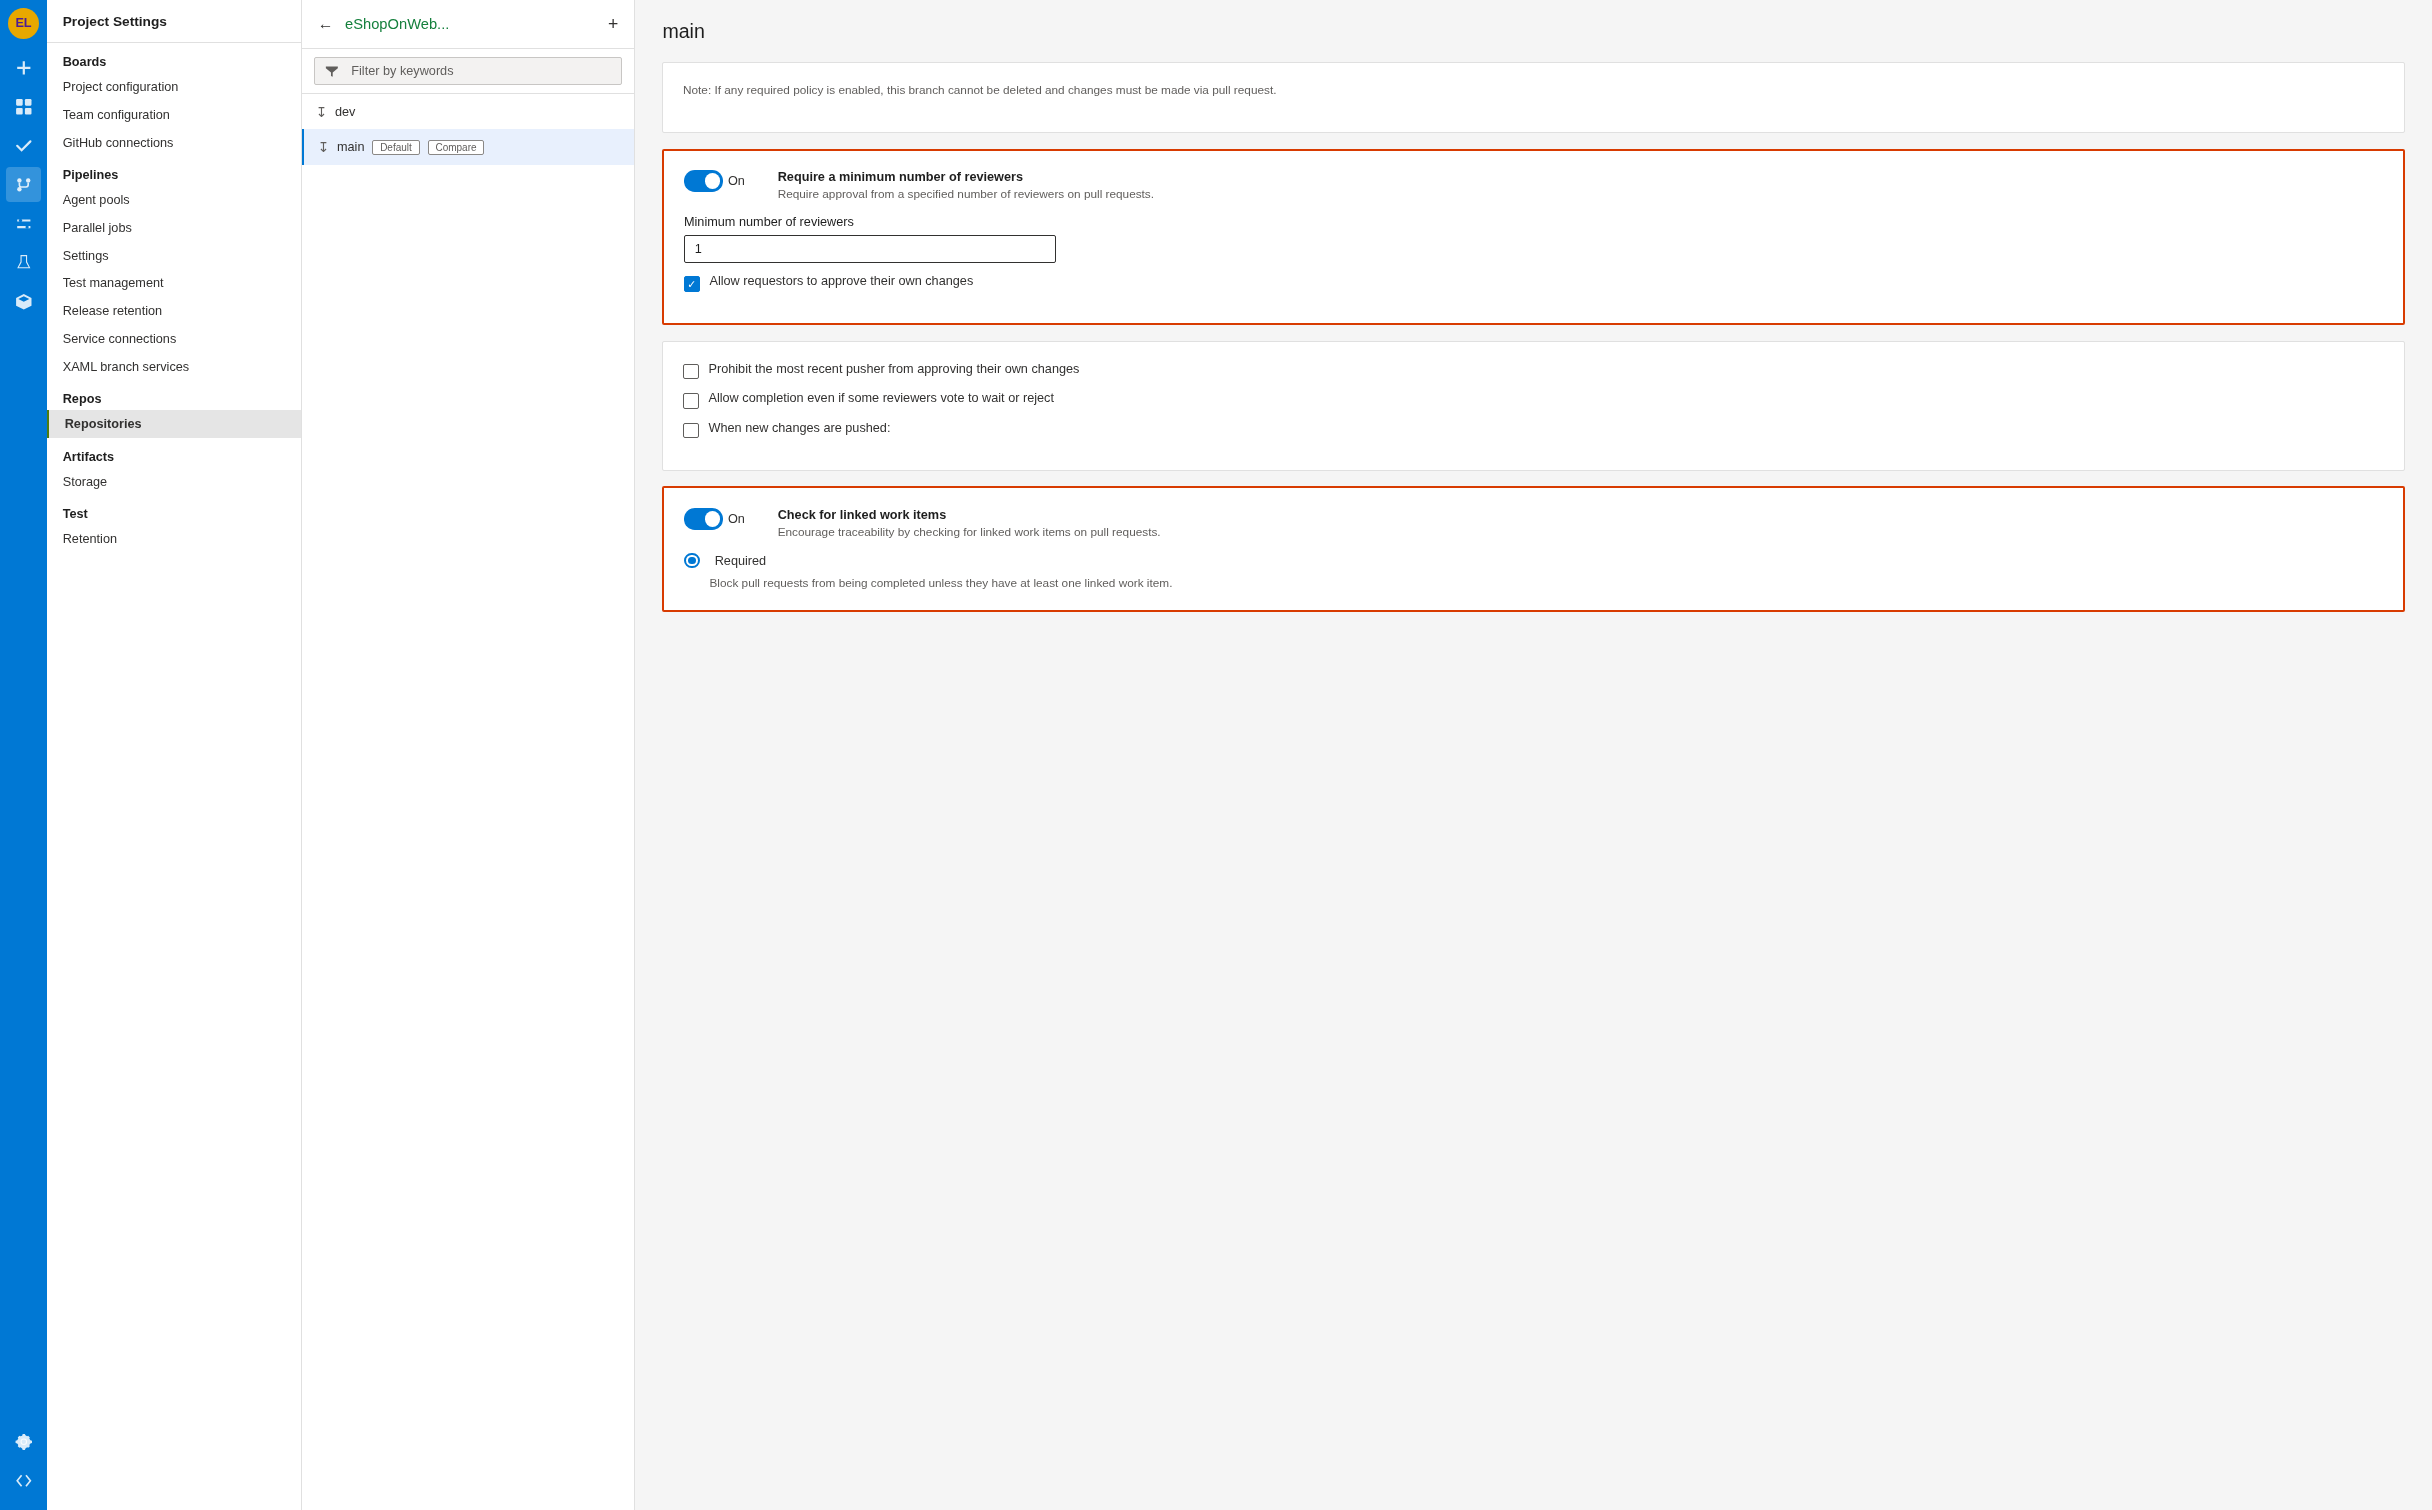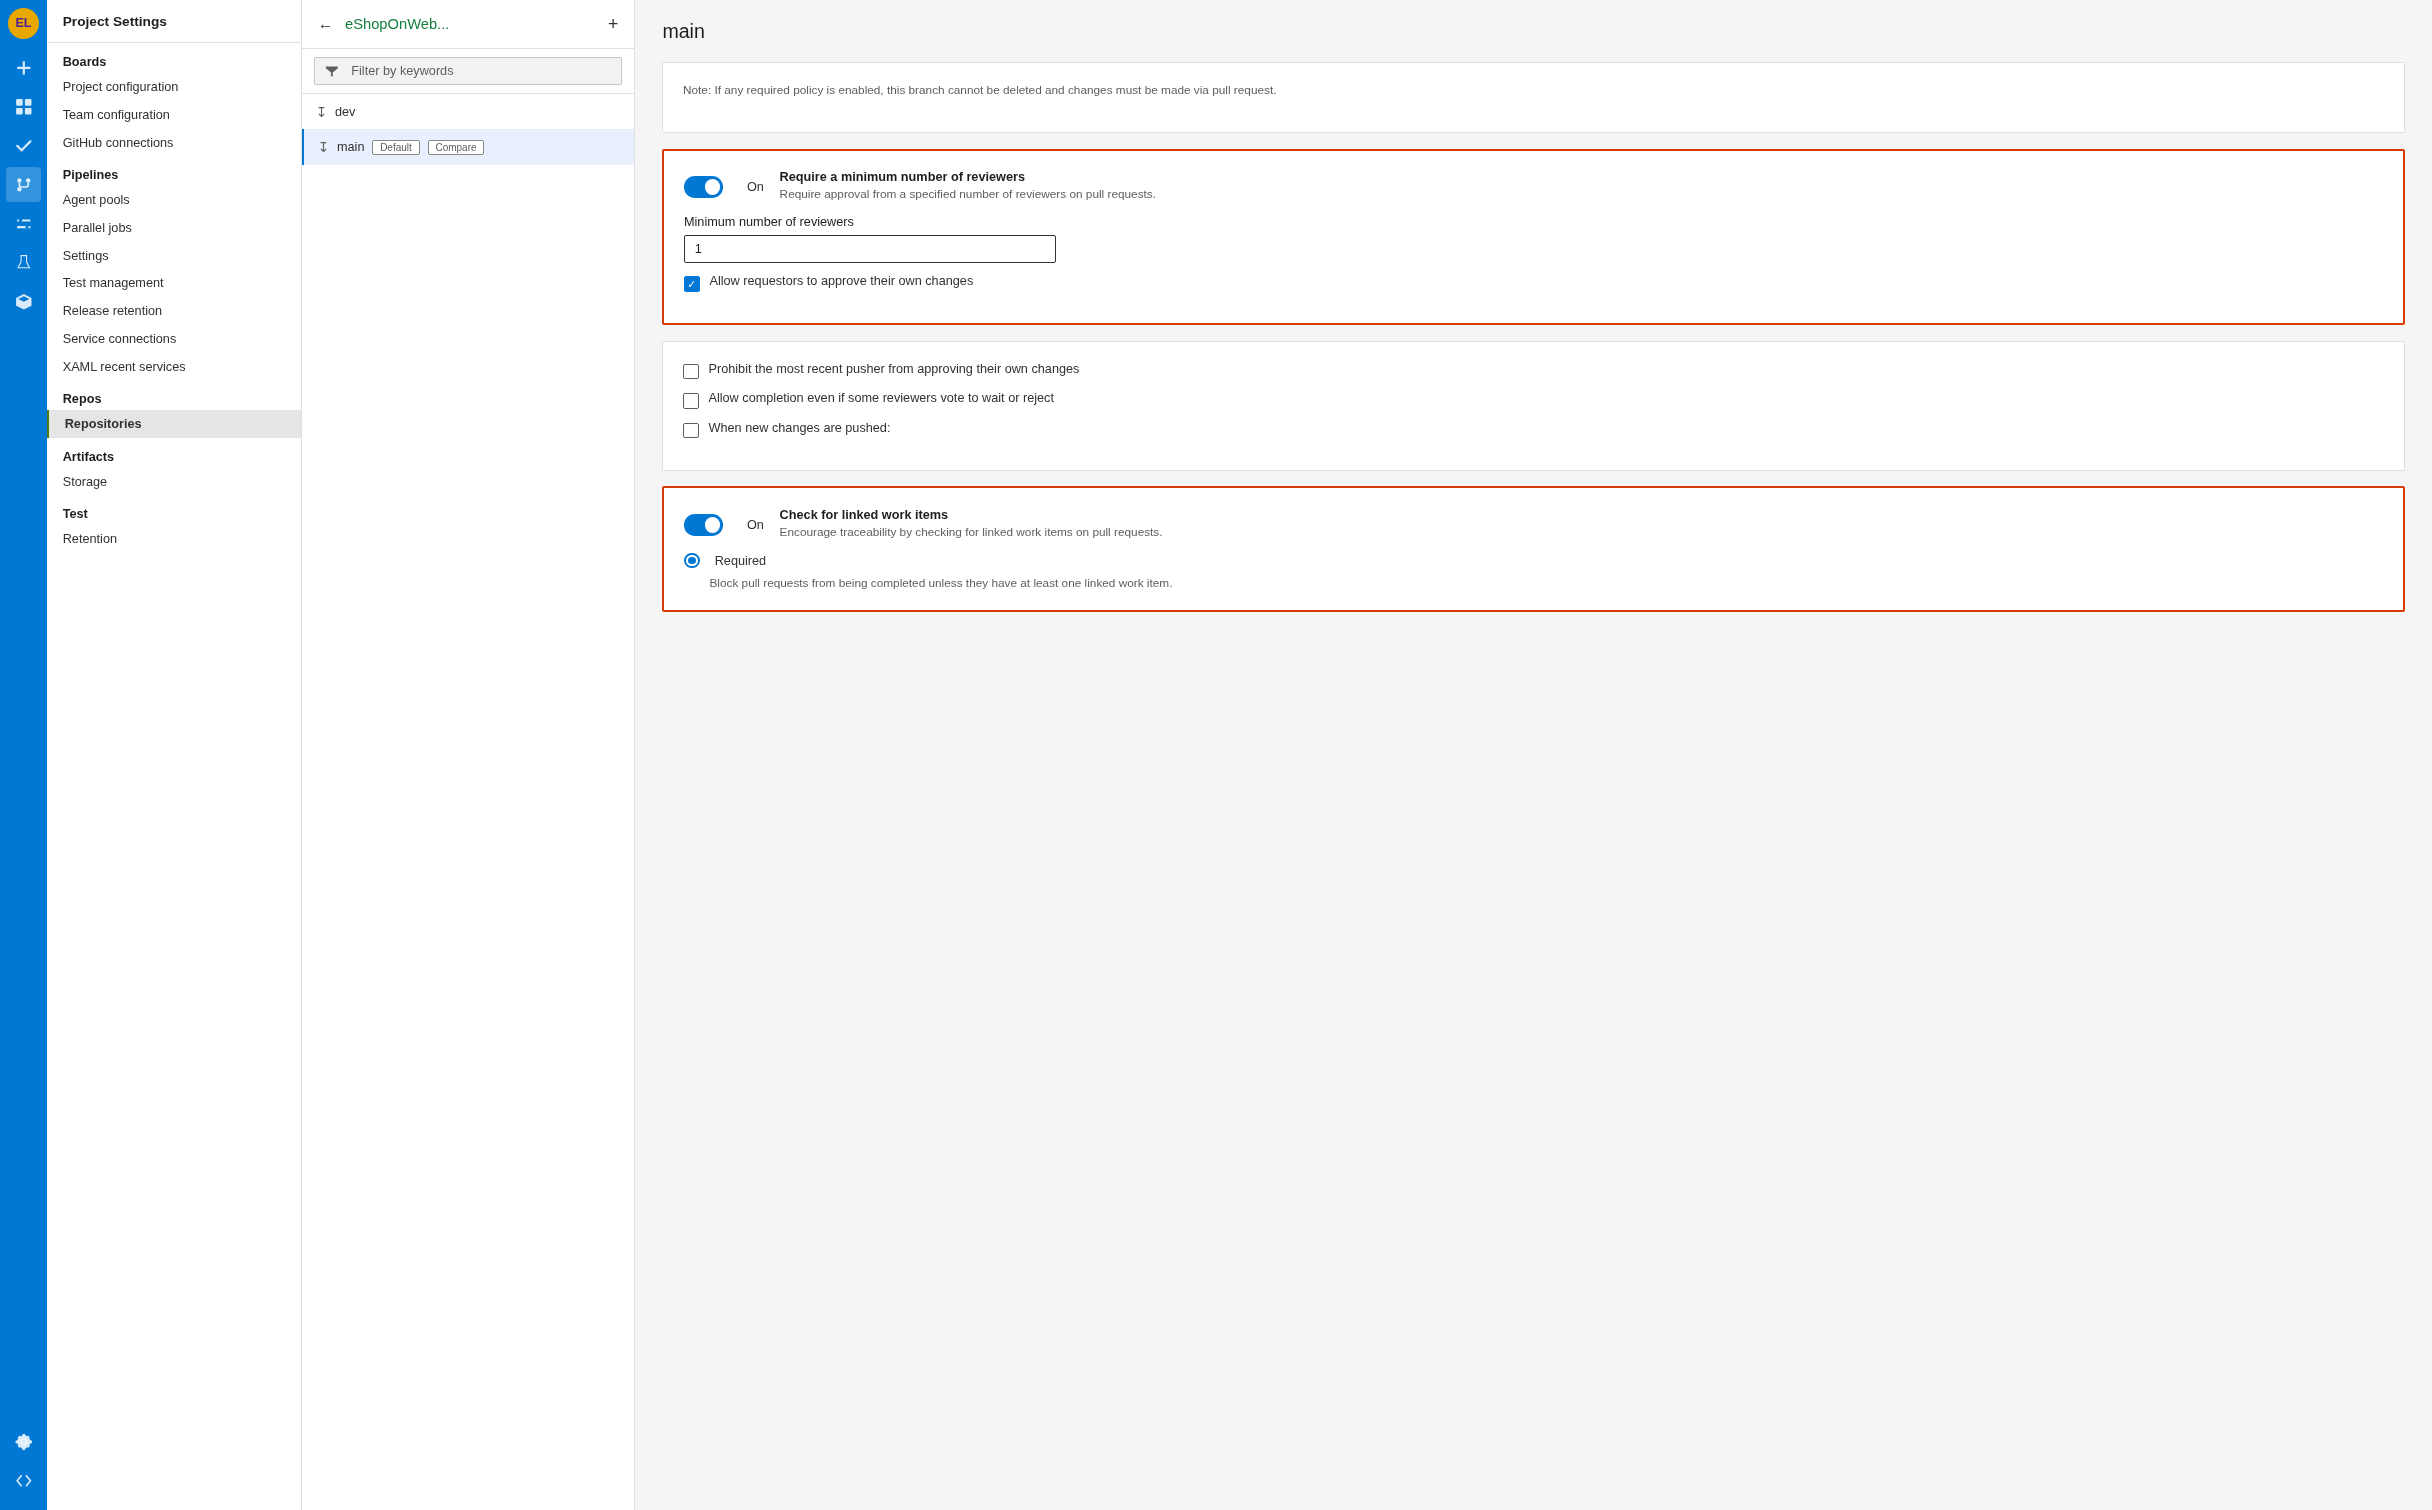--- a/index.html
+++ b/index.html
@@ -107,21 +107,21 @@
     }
     .section-note {
       font-size: 11.8px; color: #605e5c; margin-bottom: 15.7px;
     }
 
     
     .policy-row {
       display: flex; align-items: flex-start; gap: 15.7px; margin-bottom: 11.8px;
     }
     .policy-toggle-area {
-      display: flex; align-items: center; gap: 24px; min-width: 78px; margin-top: 6px;
+      display: flex; align-items: center; gap: 5px; min-width: 78px;
     }
     .policy-text h3 { font-size: 12.7px; font-weight: 700; margin-bottom: 2.9px; }
     .policy-text p { font-size: 11.8px; color: #605e5c; }
 
     
     .toggle {
       width: 39px; height: 21.6px; background: #0078d4; border-radius: 10.8px;
       position: relative; cursor: pointer; flex-shrink: 0;
     }
     .toggle-knob {
@@ -244,21 +244,21 @@
   <div class="sidebar-item">Team configuration</div>
   <div class="sidebar-item">GitHub connections</div>
 
   <div class="sidebar-section-header">Pipelines</div>
   <div class="sidebar-item">Agent pools</div>
   <div class="sidebar-item">Parallel jobs</div>
   <div class="sidebar-item">Settings</div>
   <div class="sidebar-item">Test management</div>
   <div class="sidebar-item">Release retention</div>
   <div class="sidebar-item">Service connections</div>
-  <div class="sidebar-item">XAML recent services</div>
+  <div class="sidebar-item">XAML branch services</div>
 
   <div class="sidebar-section-header">Repos</div>
   <div class="sidebar-item active">Repositories</div>
 
   <div class="sidebar-section-header">Artifacts</div>
   <div class="sidebar-item">Storage</div>
 
   <div class="sidebar-section-header">Test</div>
   <div class="sidebar-item">Retention</div>
 </div>

